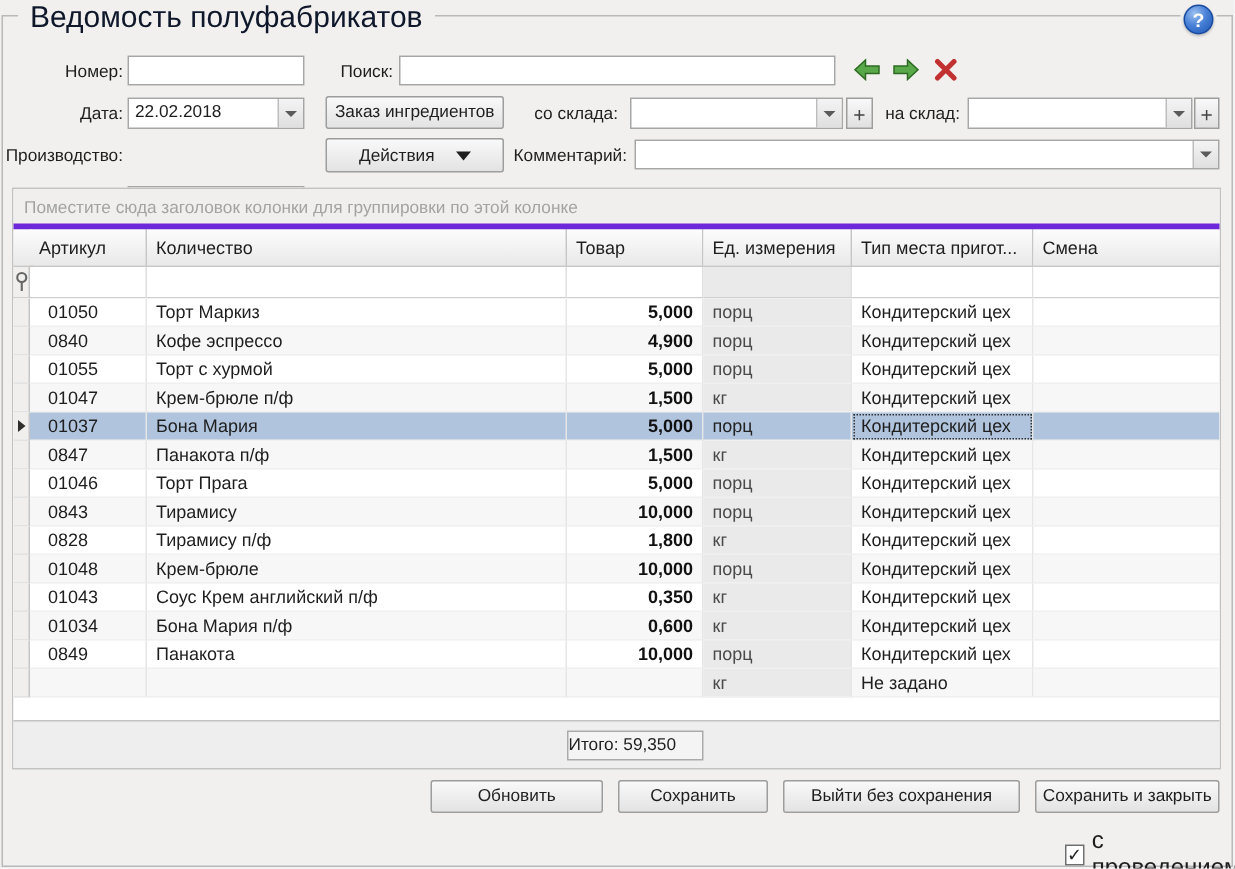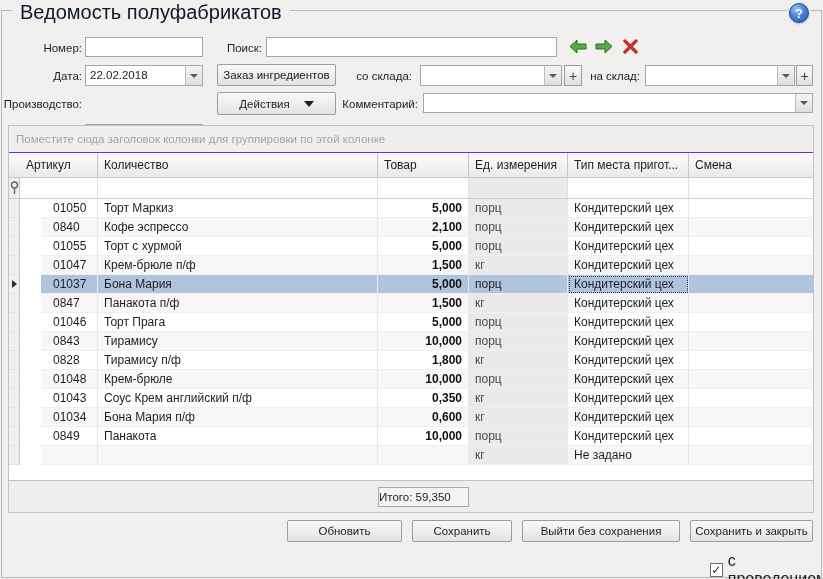--- a/index.html
+++ b/index.html
@@ -45,38 +45,38 @@
     position:absolute; height:22px; background:linear-gradient(#f9f9f9,#e3e3e3);
     border:1px solid #9d9d9d; border-radius:2px; font-size:11.5px; color:#1e1e1e;
     display:flex; align-items:center; justify-content:center; cursor:pointer; font-family:inherit;
   }
   .plus-btn { position:absolute; width:18px; height:21px; background:linear-gradient(#f9f9f9,#e0e0e0);
     border:1px solid #9d9d9d; font-size:14px; color:#444; display:flex; align-items:center; justify-content:center; cursor:pointer; }
   .nav-icon { position:absolute; cursor:pointer; }
 
   
   .grid { position:absolute; left:8px; top:125px; width:806px; height:388px; border:1px solid #c2c2c2; background:#fff; }
-  .group-panel { position:absolute; left:0; top:0; right:0; height:27px; background:#f0efee; border-bottom:1px solid #6d28d9;
+  .group-panel { position:absolute; left:0; top:0; right:0; height:27px; background:#f0efee; border-bottom:4px solid #6d28d9;
     color:#a3a3a3; line-height:26px; padding-left:7px; font-size:11.5px; }
   .hdr-row, .flt-row, .row { display:grid; grid-template-columns:11px 78px 280px 91px 99px 121px 1fr; }
   .hdr-row { position:absolute; left:0; top:27px; right:0; height:25px; }
   .hdr-cell { background:linear-gradient(#fcfcfc,#e9e9e9); border-right:1px solid #c6c6c6; border-bottom:1px solid #c6c6c6;
     line-height:24px; padding:0 6px; font-size:12px; white-space:nowrap; overflow:hidden; cursor:pointer; }
   .hdr-cell.r { text-align:left; }
   .flt-row { position:absolute; left:0; top:52px; right:0; height:21px; }
   .flt-cell { background:#fff; border-right:1px solid #e0e0e0; border-bottom:1px solid #cfcfcf; cursor:text; }
   .flt-cell.ind { background:#f0efee; border-right:1px solid #c6c6c6; display:flex; align-items:center; justify-content:center; cursor:default; }
   .flt-cell.gray { background:#eaeaea; }
   .rows { position:absolute; left:0; top:73px; right:0; bottom:32px; background:#fff; overflow:hidden; }
   .row { height:19px; cursor:pointer; }
   .cell { border-right:1px solid #e6e6e6; border-bottom:1px solid #f0f0f0; line-height:18px; padding:0 6px;
     font-size:12px; white-space:nowrap; overflow:hidden; }
   .cell.ind { background:#f0efee; border-right:1px solid #c6c6c6; border-bottom:1px solid #e2e2e2; padding:0;
     display:flex; align-items:center; justify-content:center; }
-  .cell.art { padding-left:12px;margin-left:21px; }
+  .cell.art { padding-left:12px; }
   .cell.qty { text-align:right; font-weight:bold; color:#111; }
   .cell.unit { background:#eaeaea; color:#4a4a4a; }
   .row.alt .cell:not(.ind):not(.unit) { background:#f7f7f7; }
   .row.sel .cell:not(.ind) { background:#b0c4de; }
   .row.sel .cell.unit { color:#222; }
   .cell.focus { outline:1px dotted #333; outline-offset:-2px; }
   .tri-right { width:0; height:0; border-top:4px solid transparent; border-bottom:4px solid transparent; border-left:5px solid #2e2e2e; }
   .gfooter { position:absolute; left:0; right:0; bottom:0; height:32px; background:#efeeee; border-top:1px solid #c2c2c2; }
   .total-box { position:absolute; left:369px; top:6px; width:91px; height:20px; background:#f4f4f4;
     border:1px solid #aaa; line-height:18px; font-size:11.5px; }
@@ -185,21 +185,21 @@
         <div class="cell name">Торт Маркиз</div>
         <div class="cell qty">5,000</div>
         <div class="cell unit">порц</div>
         <div class="cell place">Кондитерский цех</div>
         <div class="cell shift" style="border-right: none;"></div>
       </div>
       <div class="row alt">
         <div class="cell ind"></div>
         <div class="cell art">0840</div>
         <div class="cell name">Кофе эспрессо</div>
-        <div class="cell qty">2,100</div>
+        <div class="cell qty">4,900</div>
         <div class="cell unit">порц</div>
         <div class="cell place">Кондитерский цех</div>
         <div class="cell shift" style="border-right: none;"></div>
       </div>
       <div class="row">
         <div class="cell ind"></div>
         <div class="cell art">01055</div>
         <div class="cell name">Торт с хурмой</div>
         <div class="cell qty">5,000</div>
         <div class="cell unit">порц</div>

